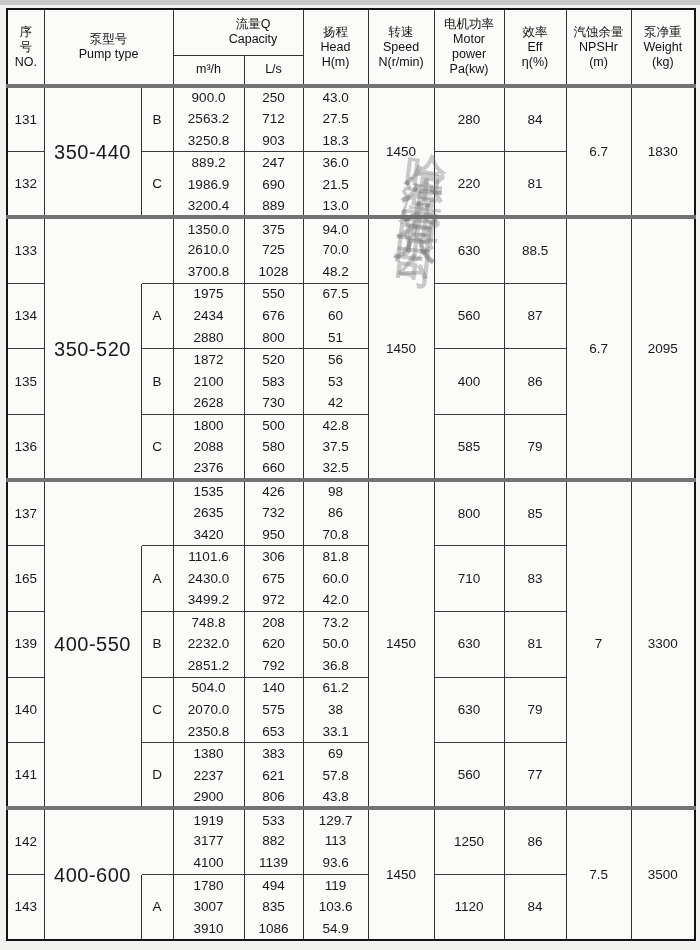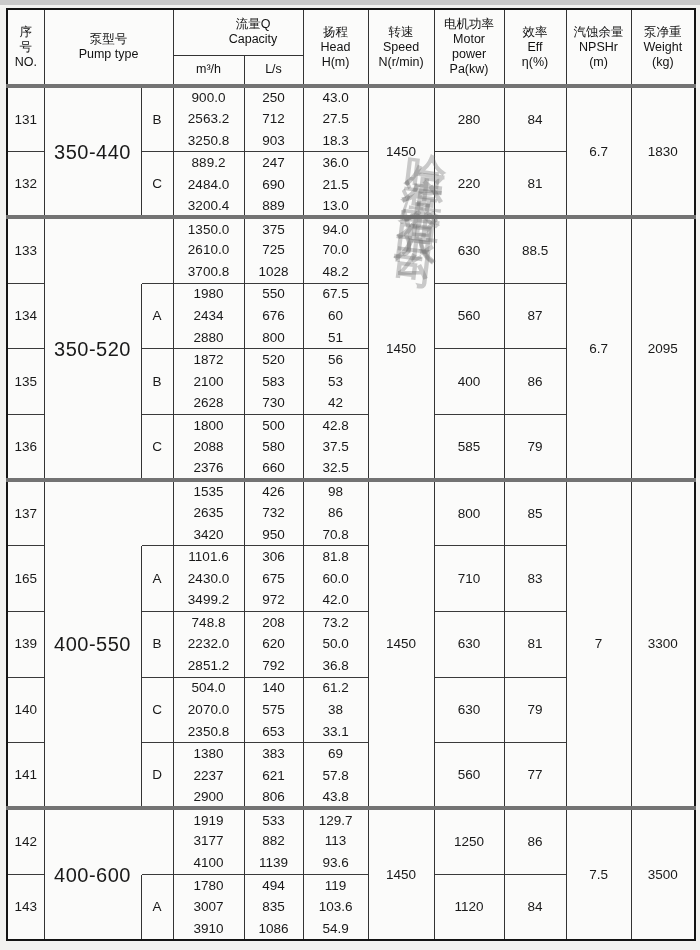--- a/index.html
+++ b/index.html
@@ -126,21 +126,21 @@
         <tr class="rowstart">
           <td class="c-no" rowspan="3">132</td>
           <td class="c-var" rowspan="3">C</td>
           <td class="c-m3h">889.2</td>
           <td class="c-ls">247</td>
           <td class="c-head">36.0</td>
           <td class="c-pow" rowspan="3">220</td>
           <td class="c-eff" rowspan="3">81</td>
         </tr>
         <tr>
-          <td class="c-m3h">2484.0</td>
+          <td class="c-m3h">1986.9</td>
           <td class="c-ls">690</td>
           <td class="c-head">21.5</td>
         </tr>
         <tr>
           <td class="c-m3h">3200.4</td>
           <td class="c-ls">889</td>
           <td class="c-head">13.0</td>
         </tr>
         <tr class="groupstart">
           <td class="c-no" rowspan="3">133</td>
@@ -161,21 +161,21 @@
           <td class="c-head">70.0</td>
         </tr>
         <tr>
           <td class="c-m3h">3700.8</td>
           <td class="c-ls">1028</td>
           <td class="c-head">48.2</td>
         </tr>
         <tr class="rowstart">
           <td class="c-no" rowspan="3">134</td>
           <td class="c-var" rowspan="3">A</td>
-          <td class="c-m3h">1980</td>
+          <td class="c-m3h">1975</td>
           <td class="c-ls">550</td>
           <td class="c-head">67.5</td>
           <td class="c-pow" rowspan="3">560</td>
           <td class="c-eff" rowspan="3">87</td>
         </tr>
         <tr>
           <td class="c-m3h">2434</td>
           <td class="c-ls">676</td>
           <td class="c-head">60</td>
         </tr>

